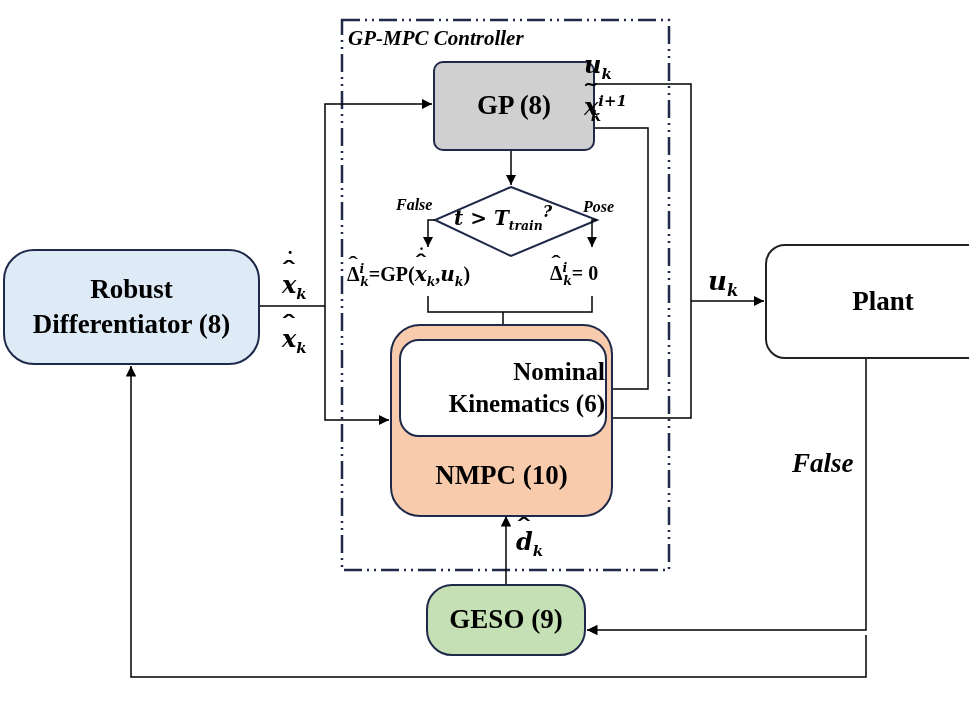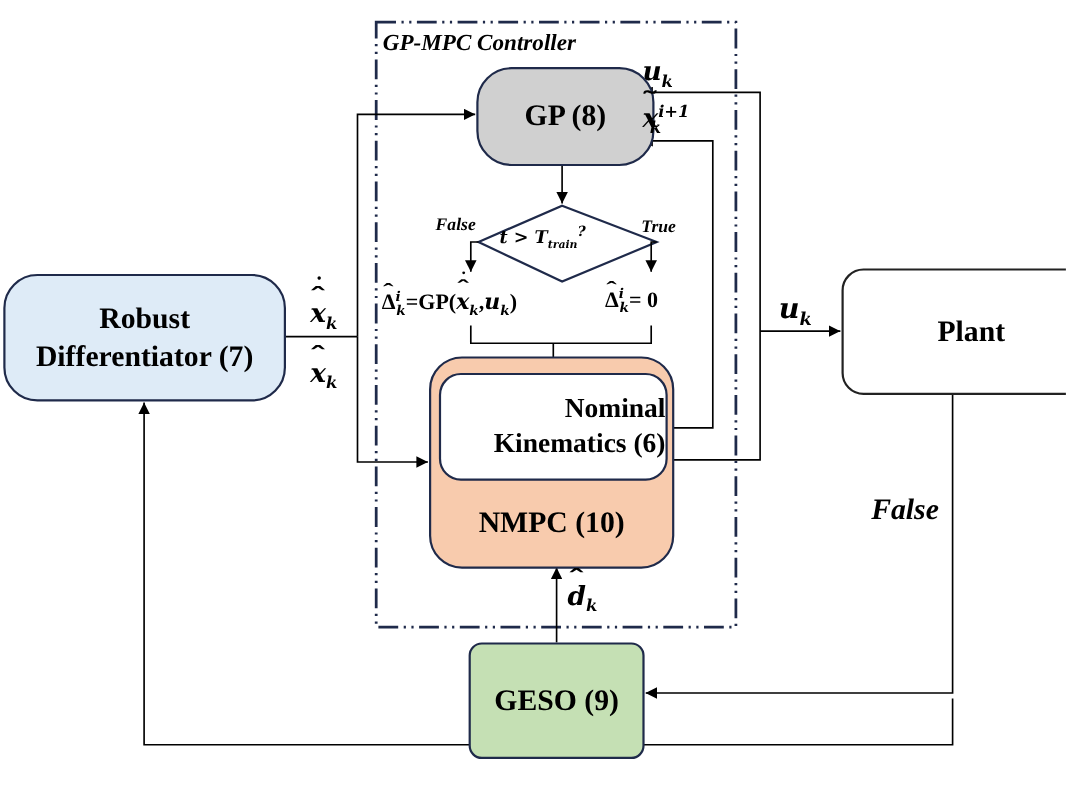--- a/index.html
+++ b/index.html
@@ -55,53 +55,53 @@
 
   <polyline points="866,358 866,630 587,630" fill="none" stroke="#000" stroke-width="1.5" marker-end="url(#ah)"></polyline>
 
   <polyline points="866,635 866,677 131,677 131,366" fill="none" stroke="#000" stroke-width="1.5" marker-end="url(#ah)"></polyline>
 
   <line x1="506" y1="584" x2="506" y2="516" stroke="#000" stroke-width="1.5" marker-end="url(#ah)"></line>
 </svg>
 
 <div class="lbl it" style="left:348px; top:26px; font-size:21px;">GP-MPC Controller</div>
 
-<div class="block" style="left:433px; top:61px; width:162px; height:90px; border-radius:32px; background:#d0d0d0;">
+<div class="block" style="left:433px; top:61px; width:162px; height:90px; border-radius:10px; background:#d0d0d0;">
   <span>GP (8)</span>
 </div>
 
 <div class="block" style="left:3px; top:249px; width:257px; height:116px; border-radius:31px; background:#deebf7; flex-direction:column;">
   <span>Robust</span>
-  <span>Differentiator (7)</span>
+  <span>Differentiator (8)</span>
 </div>
 
 <div class="block" style="left:390px; top:324px; width:223px; height:193px; border-radius:30px; background:#f8cbad; align-items:flex-end; padding-bottom:22px;">
   <span>NMPC (10)</span>
 </div>
 
 <div class="block" style="left:399px; top:339px; width:208px; height:98px; border-radius:20px; background:#fff; flex-direction:column; font-size:25px;align-items:flex-end;">
   <span>Nominal</span>
   <span>Kinematics (6)</span>
 </div>
 
 <div class="block" style="left:765px; top:244px; width:236px; height:115px; border-radius:20px; background:#fff; border-color:#222;">
   <span>Plant</span>
 </div>
 
-<div class="block" style="left:426px; top:584px; width:160px; height:106px; border-radius:12px; background:#c5e0b4;">
+<div class="block" style="left:426px; top:584px; width:160px; height:72px; border-radius:26px; background:#c5e0b4;">
   <span>GESO (9)</span>
 </div>
 
-<div class="lbl math" style="left:454px; top:206px; font-size:16px;">
+<div class="lbl math" style="left:454px; top:206px; font-size:20px;">
   <span>t</span>
   <span style="font-style:normal;">&gt;</span>
   <span>T</span><sub>train</sub><sup style="font-size:0.8em;">?</sup>
 </div>
 <div class="lbl it" style="left:396px; top:196px; font-size:16px;">False</div>
-<div class="lbl it" style="left:583px; top:198px; font-size:16px;">True</div>
+<div class="lbl it" style="left:583px; top:198px; font-size:16px;">Pose</div>
 
 <div class="lbl" style="left:347px; top:262px; font-size:20px;">
   <span class="hat">Δ</span><sup class="math">i</sup><sub class="math" style="margin-left:-4px;">k</sub><span>=GP(</span><span class="math hat hatdot">x</span><sub class="math">k</sub><span>,</span><span class="math">u</span><sub class="math">k</sub><span>)</span>
 </div>
 
 <div class="lbl" style="left:550px; top:262px; font-size:20px;">
   <span class="hat">Δ</span><sup class="math">i</sup><sub class="math" style="margin-left:-4px;">k</sub><span>= 0</span>
 </div>
 
 <div class="lbl math" style="left:584px; top:50px; font-size:24px;">

